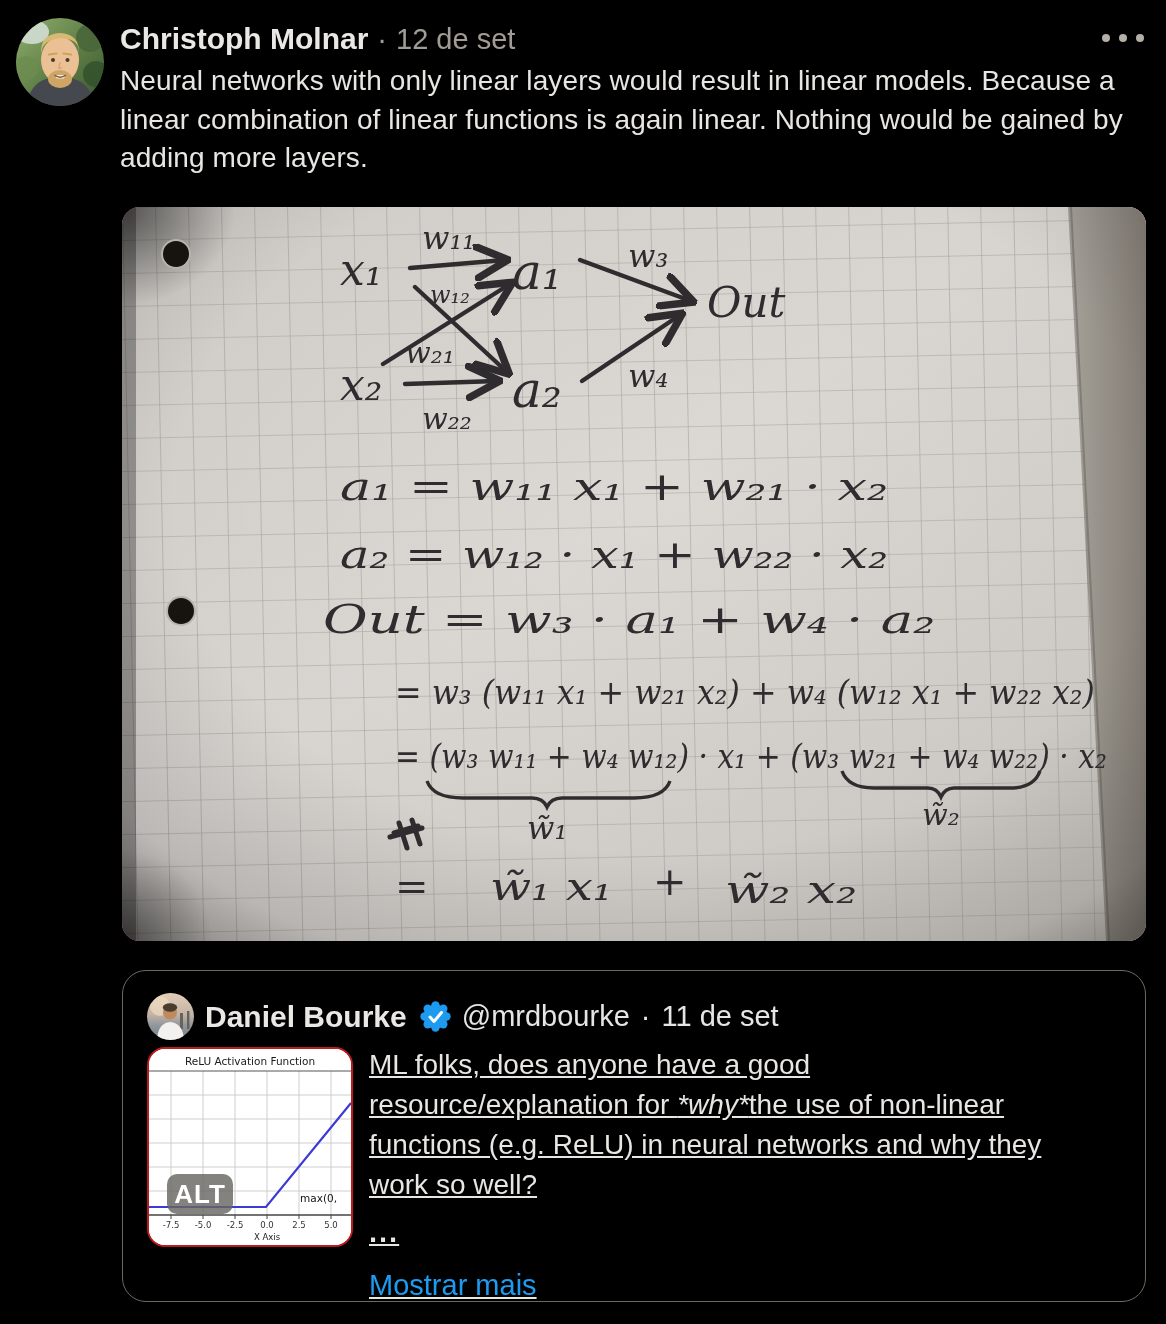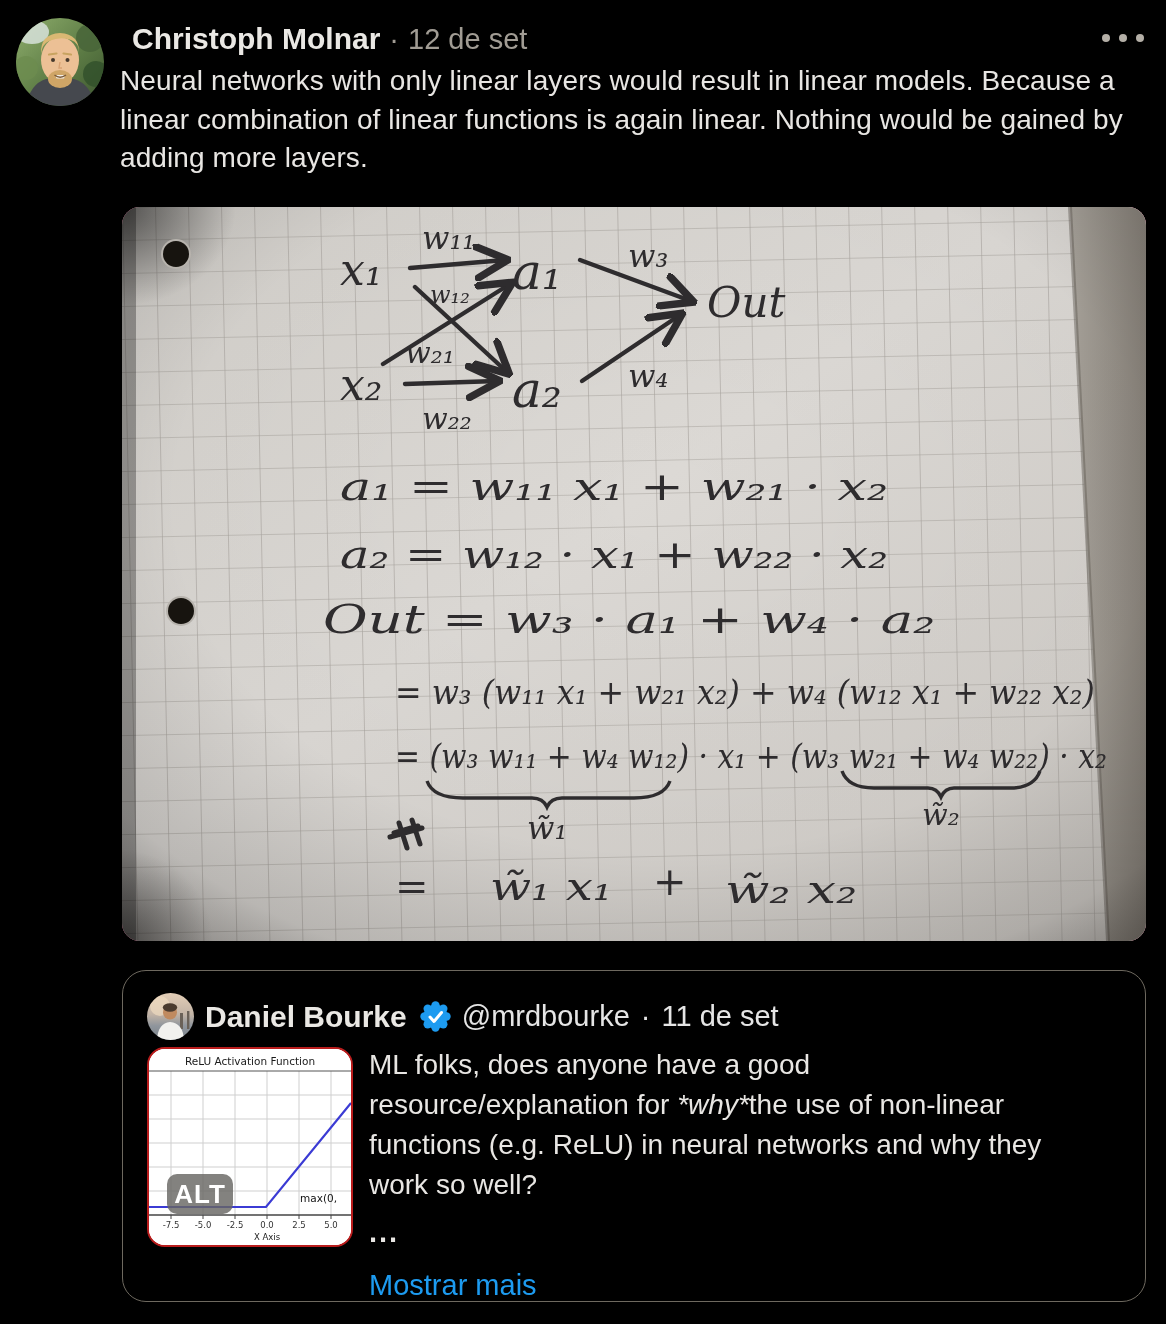--- a/index.html
+++ b/index.html
@@ -2,21 +2,21 @@
 <html><head>
 <meta charset="utf-8">
 <style>
   html,body{margin:0;padding:0;background:#000;}
   .page{position:relative;width:1166px;height:1324px;background:#000;overflow:hidden;
         font-family:"Liberation Sans",sans-serif;color:#e8e6e3;}
   
   .avatar{position:absolute;left:16px;top:18px;width:88px;height:88px;border-radius:50%;
           overflow:hidden;cursor:pointer;}
   .header-row{position:absolute;left:120px;top:22px;width:960px;display:flex;
-              align-items:baseline;gap:9px;white-space:nowrap;margin-left:12px;}
+              align-items:baseline;gap:9px;white-space:nowrap;}
   .name{font-size:30px;font-weight:700;color:#eae8e4;cursor:pointer;}
   .meta{font-size:29px;color:#a19c94;cursor:pointer;}
   .sep{font-size:29px;color:#a19c94;}
   .more{position:absolute;left:1098px;top:30px;display:flex;gap:9px;cursor:pointer;padding:4px;}
   .more .dot{width:8px;height:8px;border-radius:50%;background:#b4afa7;}
   
   .tweet-text{position:absolute;left:120px;top:62px;width:1040px;font-size:28px;
               line-height:38.5px;color:#e8e6e3;letter-spacing:0.1px;}
   
   .photo-wrap{position:absolute;left:122px;top:207px;width:1024px;height:734px;
@@ -28,21 +28,21 @@
   .q-header{position:absolute;left:24px;top:22px;display:flex;align-items:center;gap:11px;white-space:nowrap;}
   .q-avatar{width:47px;height:47px;border-radius:50%;overflow:hidden;cursor:pointer;flex:none;}
   .q-name{font-size:30px;font-weight:700;color:#eae8e4;cursor:pointer;}
   .badge{width:31px;height:31px;margin-left:2px;flex:none;}
   .q-meta{font-size:29px;color:#e5e5e5;cursor:pointer;}
   .thumb{position:absolute;left:24px;top:76px;width:202px;height:196px;border-radius:18px;
          border:2px solid #b91c1c;overflow:hidden;background:#fff;cursor:pointer;}
   .alt-badge{position:absolute;left:18px;top:125px;width:66px;height:40px;border-radius:10px;
              background:rgba(104,102,99,0.82);color:#fff;font-size:26px;font-weight:700;
              letter-spacing:1px;display:flex;align-items:center;justify-content:center;cursor:pointer;}
-  .q-text{position:absolute;left:246px;top:74px;width:772px;font-size:28px;line-height:40px;color:#e8e6e3;}
+  .q-text{position:absolute;left:246px;top:74px;width:772px;font-size:28px;line-height:40px;color:#e8e6e3;text-decoration:underline;}
   .q-line{white-space:nowrap;}
   .q-why{font-style:italic;}
   .q-ellipsis{margin-top:14px;font-size:29px;font-weight:700;letter-spacing:2px;line-height:26px;}
   .q-more{margin-top:20px;font-size:29px;color:#1d9bf0;cursor:pointer;}
 </style>
 </head>
 <body>
 
 <div class="page">
 

